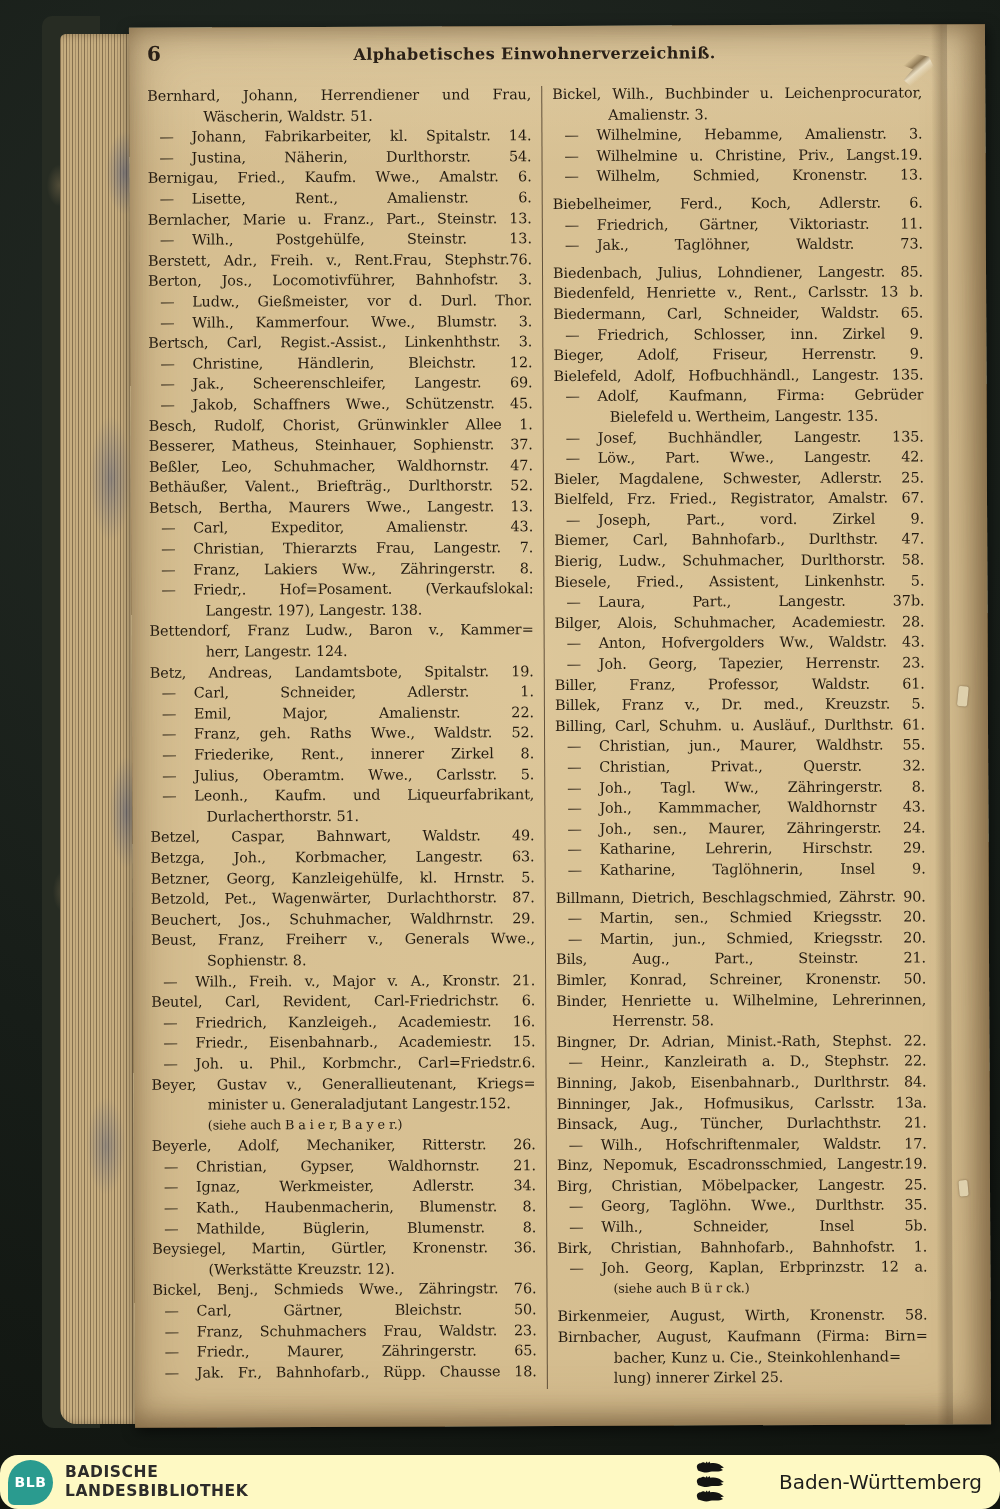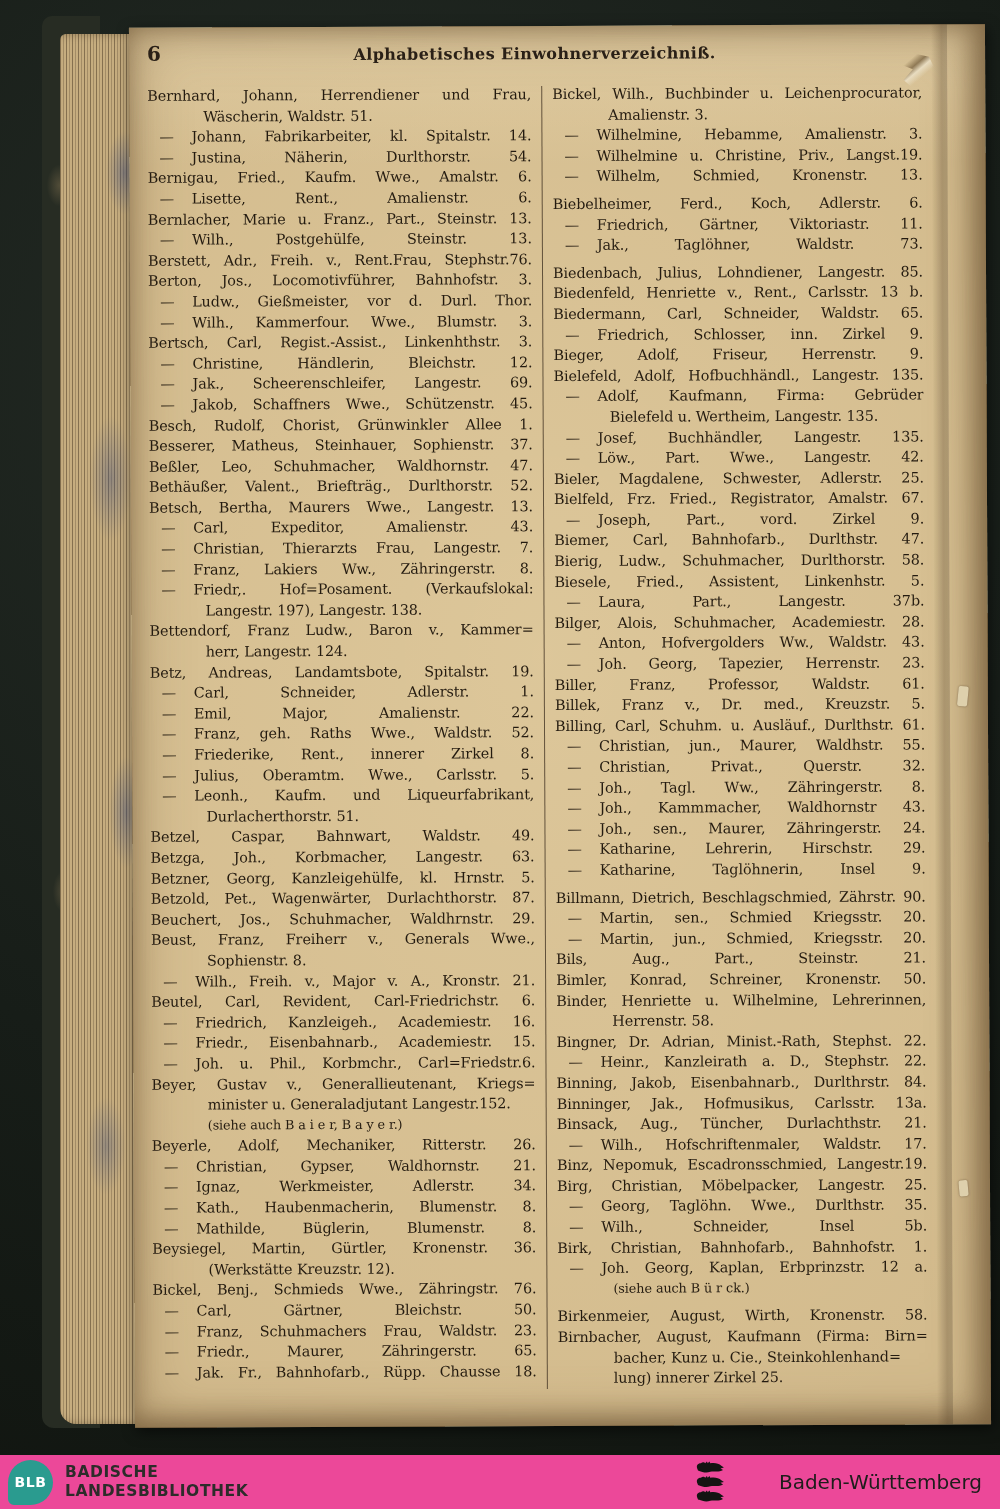--- a/index.html
+++ b/index.html
@@ -74,22 +74,22 @@
     height:20.6px;line-height:20.6px;font-size:14.4px;letter-spacing:-0.1px;
     text-align:justify;text-align-last:justify;overflow:hidden;
   }
   .ln-cont{padding-left:56px;text-align:left;text-align-last:left;}
   .ln-note{padding-left:56px;text-align:left;text-align-last:left;font-size:12.8px;}
   .ln-gap{margin-top:7px;}
   .dash{display:inline-block;min-width:44px;padding-left:12px;box-sizing:border-box;}
 
   
   .footer{
-    position:absolute;left:0;bottom:0;width:1000px;height:54px;background:#ec4899;
-    display:flex;align-items:center;font-family:"DejaVu Sans", sans-serif;
+    position:absolute;left:0;bottom:0;width:1000px;height:54px;background:#fef9c3;
+    display:flex;align-items:center;font-family:"DejaVu Sans", sans-serif;border-radius:18px;
   }
   .blb-logo{
     width:45px;height:45px;margin-left:8px;flex:0 0 auto;
     background:#2a9b8f;border-radius:50% 50% 50% 6px;
     display:flex;align-items:center;justify-content:center;
     color:#ffffff;font-weight:bold;font-size:14px;letter-spacing:.5px;
   }
   .lib-name{margin-left:12px;font-weight:bold;font-size:15.5px;letter-spacing:.6px;color:#2d2c2a;line-height:1.2;}
   .footer-right{margin-left:auto;display:flex;align-items:center;margin-right:18px;gap:40px;}
   .coa{width:34px;height:48px;margin-right:10px;}

